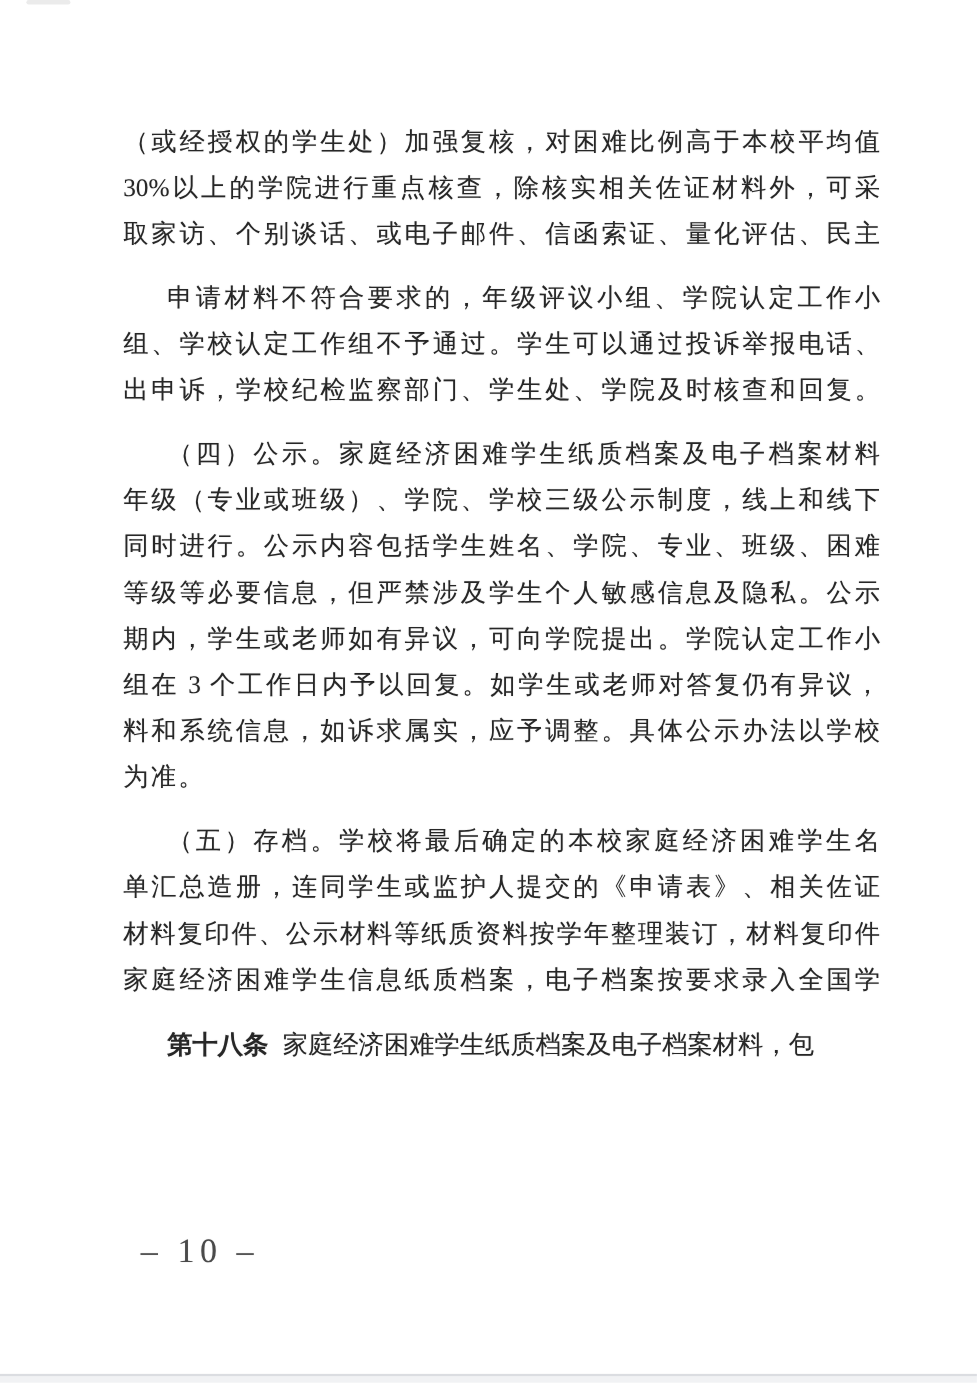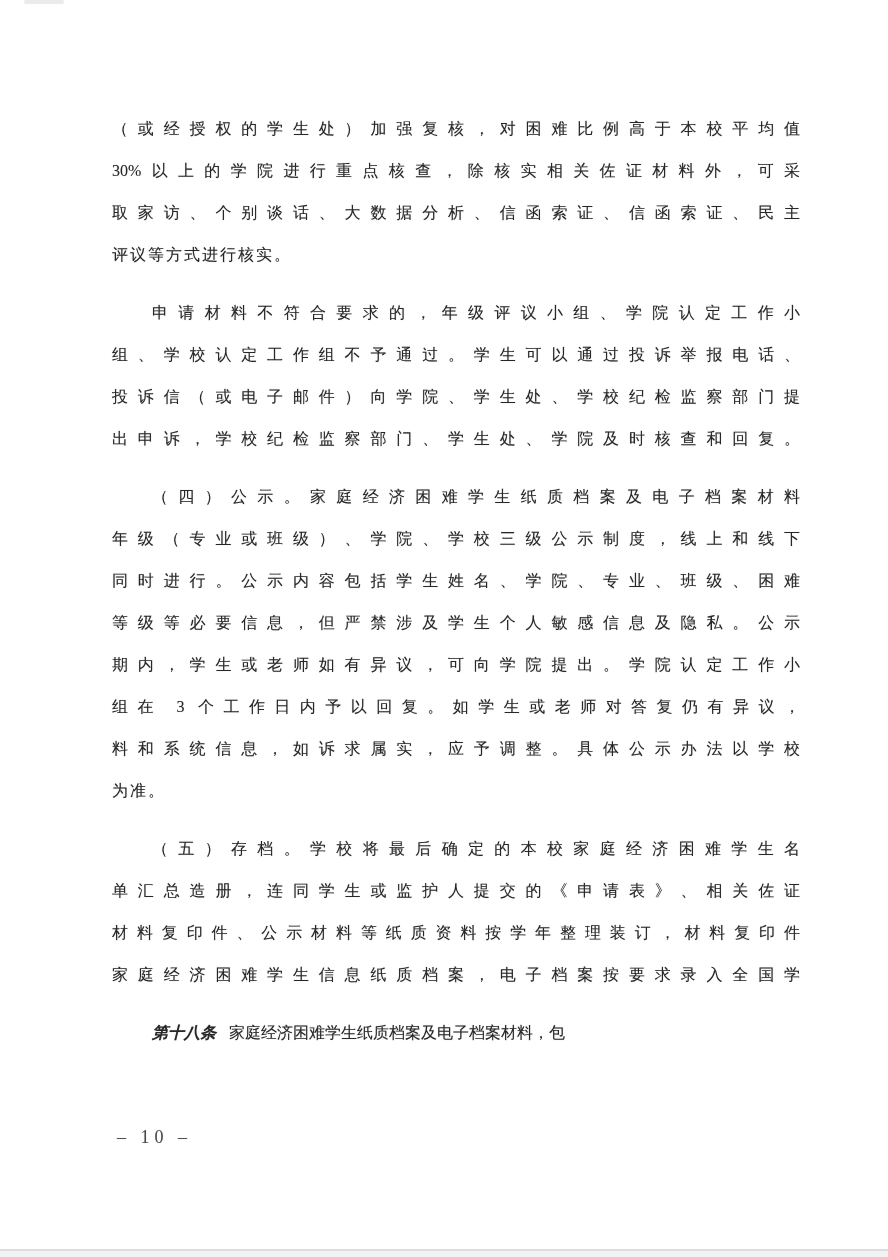--- a/index.html
+++ b/index.html
@@ -32,52 +32,51 @@
   .doc {
     position: absolute;
     left: 112px;
     top: 108px;
     width: 688px;
     color: #272727;
   }
   .line {
     height: 42px;
     line-height: 42px;
-    font-size: 16px;
+    font-size: 23px;
     text-shadow: 0 0 1px rgba(60,60,60,0.35);
   }
   .line.just {
     text-align: justify;
     text-align-last: justify;
   }
   .line.ind {
     text-indent: 40px;
     margin-top: 16px;
   }
   .line.end {
     letter-spacing: 2px;
     text-align: left;
     text-align-last: left;
   }
   .line b {
     font-weight: bold;
     font-family: "Liberation Sans", "DejaVu Sans", sans-serif;
-    font-style: italic;
   }
   .line .gap {
     display: inline-block;
     width: 13px;
   }
   .pagenum {
     position: absolute;
-    left: 117px;
+    left: 128px;
     top: 1122px;
     height: 30px;
     line-height: 30px;
-    font-size: 18px;
+    font-size: 31px;
     color: #4a4a4a;
     letter-spacing: 5px;
     text-shadow: 0 0 1px rgba(80,80,80,0.3);
   }
   .bottom-edge {
     position: absolute;
     left: 0;
     right: 0;
     bottom: 0;
     height: 6px;
@@ -88,25 +87,23 @@
 </head>
 <body>
 
 <div class="page">
   <div class="smudge"></div>
 
   <div class="doc">
 
   <div class="line just">（或经授权的学生处）加强复核，对困难比例高于本校平均值</div>
       <div class="line just">30%以上的学院进行重点核查，除核实相关佐证材料外，可采</div>
-      <div class="line just">取家访、个别谈话、大数据分析、信函索证、信函索证、民主</div>
-      <div class="line end">评议等方式进行核实。</div>
+      <div class="line just">取家访、个别谈话、或电子邮件、信函索证、量化评估、民主</div>
       <div class="line just ind">申请材料不符合要求的，年级评议小组、学院认定工作小</div>
       <div class="line just">组、学校认定工作组不予通过。学生可以通过投诉举报电话、</div>
-      <div class="line just">投诉信（或电子邮件）向学院、学生处、学校纪检监察部门提</div>
       <div class="line just">出申诉，学校纪检监察部门、学生处、学院及时核查和回复。</div>
       <div class="line just ind">（四）公示。家庭经济困难学生纸质档案及电子档案材料</div>
       <div class="line just">年级（专业或班级）、学院、学校三级公示制度，线上和线下</div>
       <div class="line just">同时进行。公示内容包括学生姓名、学院、专业、班级、困难</div>
       <div class="line just">等级等必要信息，但严禁涉及学生个人敏感信息及隐私。公示</div>
       <div class="line just">期内，学生或老师如有异议，可向学院提出。学院认定工作小</div>
       <div class="line just">组在 3 个工作日内予以回复。如学生或老师对答复仍有异议，</div>
       <div class="line just">料和系统信息，如诉求属实，应予调整。具体公示办法以学校</div>
       <div class="line end">为准。</div>
       <div class="line just ind">（五）存档。学校将最后确定的本校家庭经济困难学生名</div>

